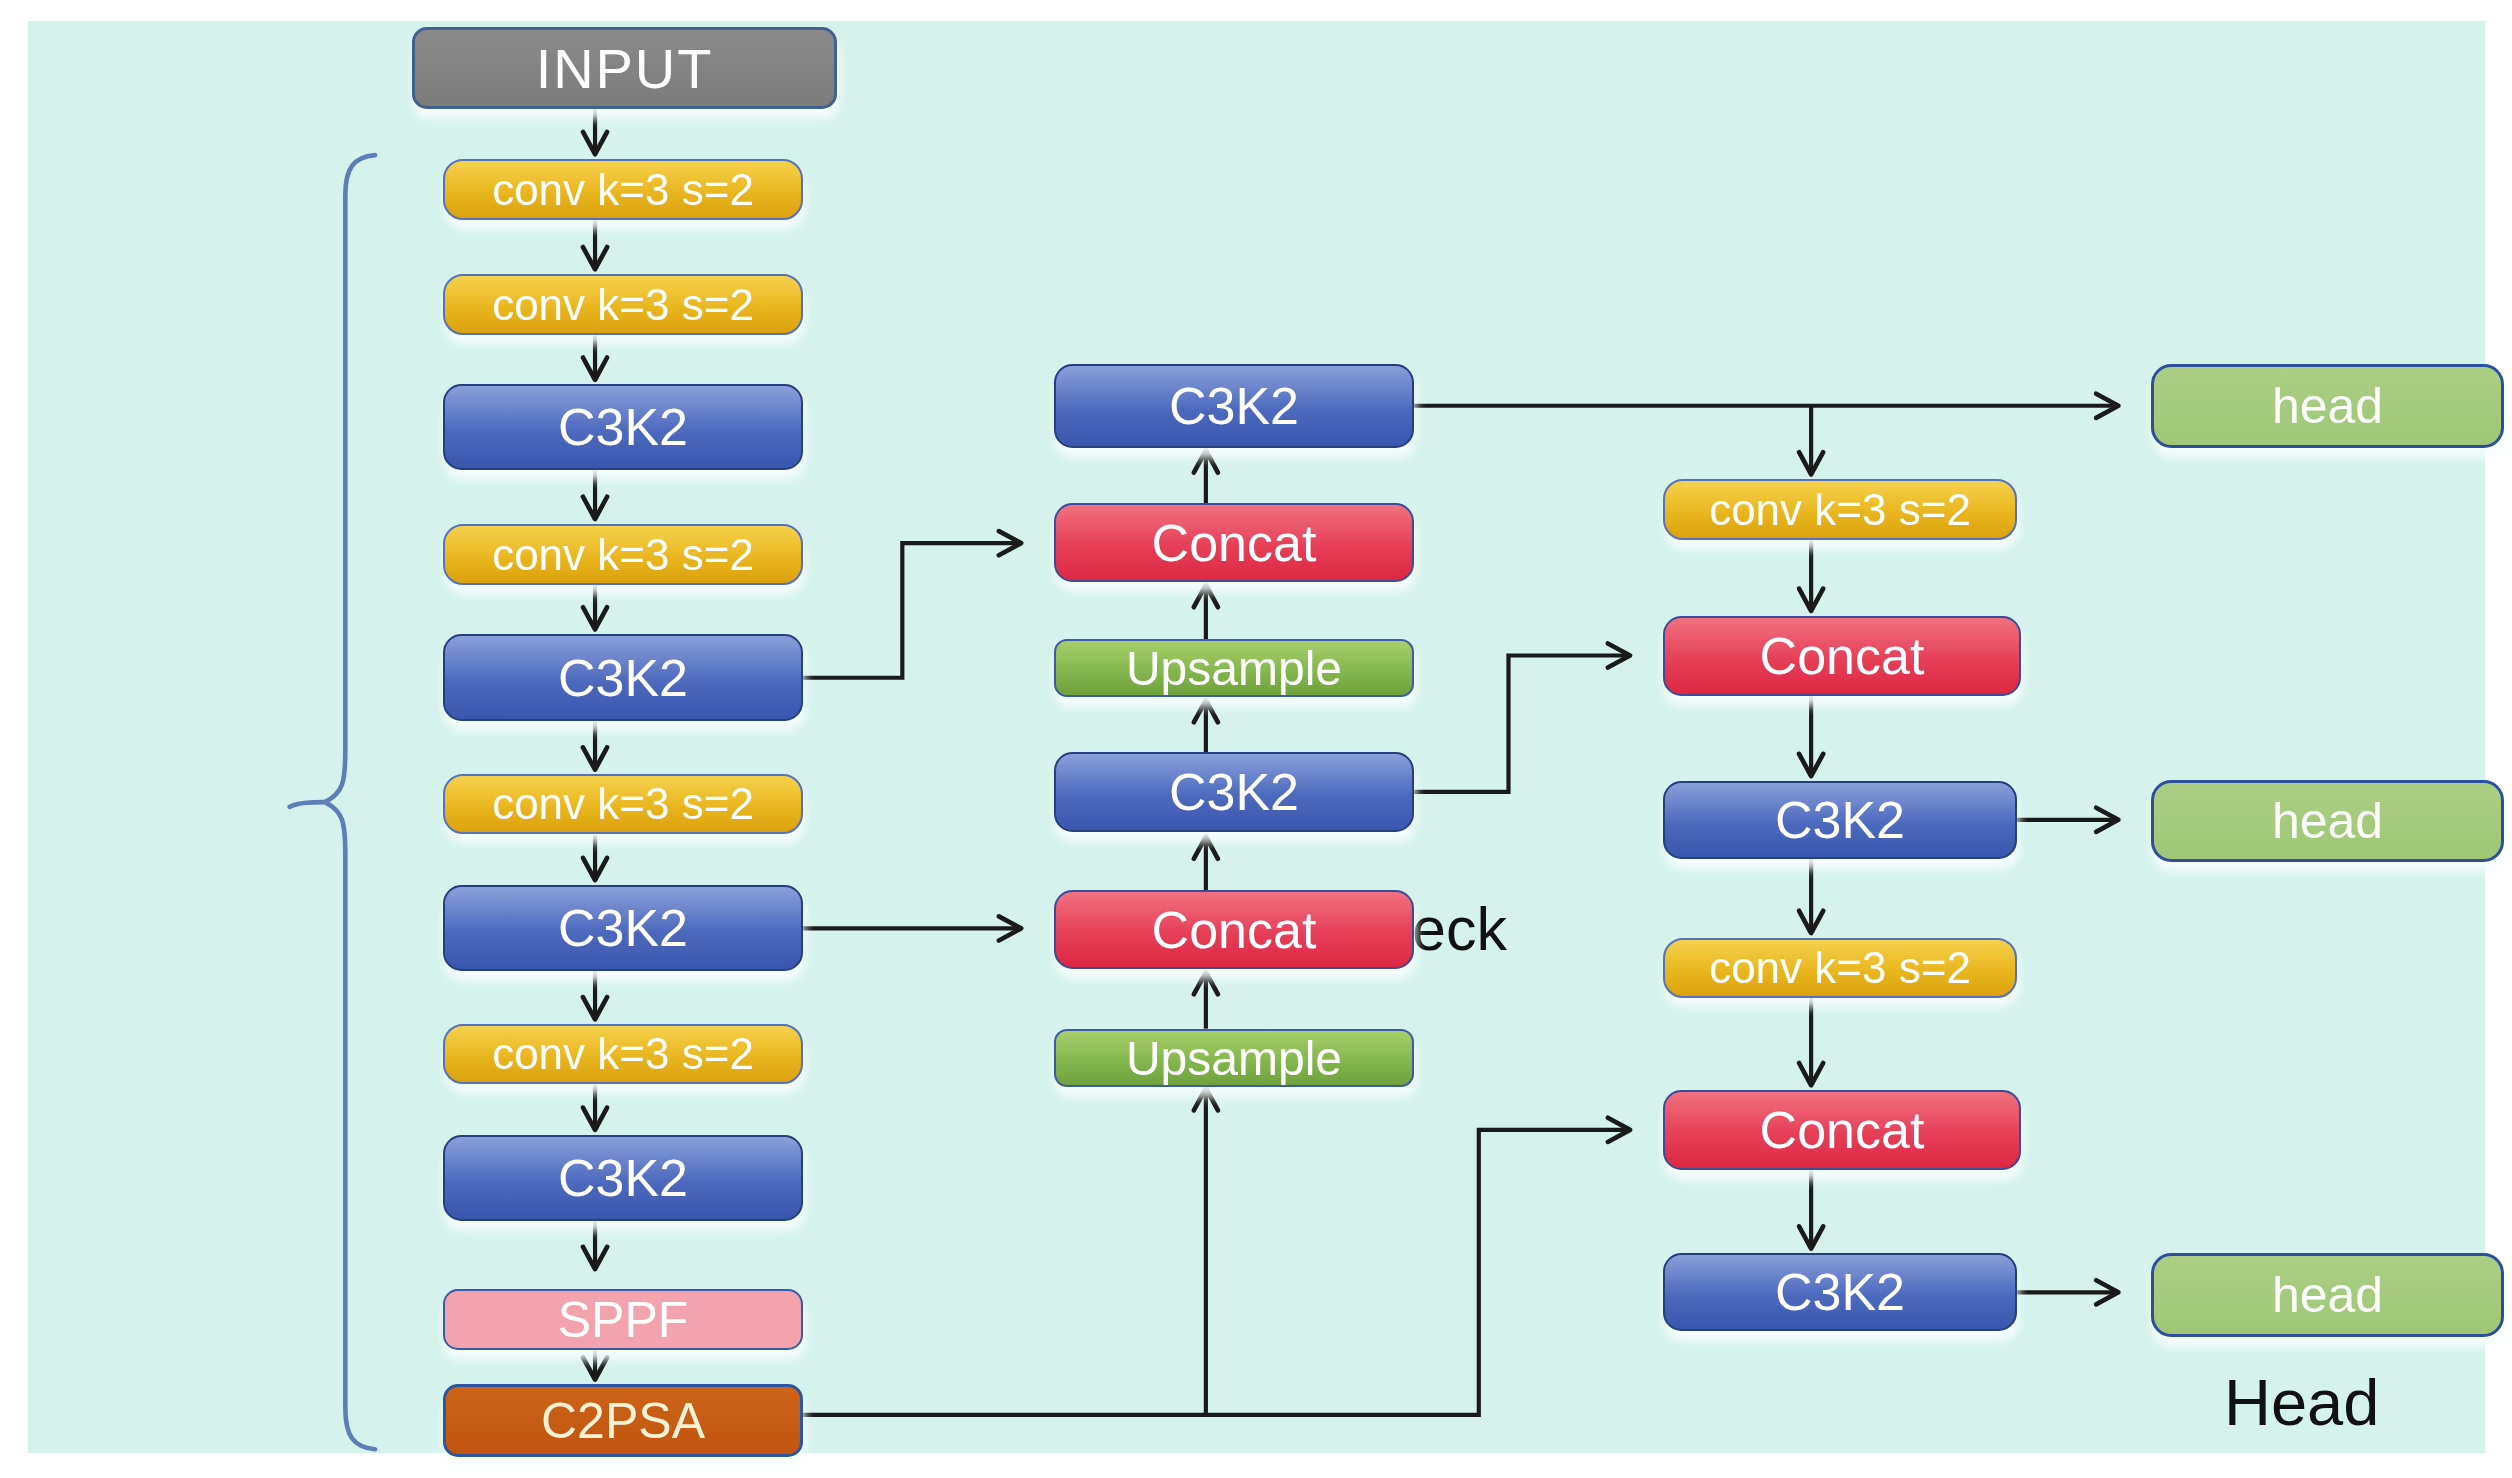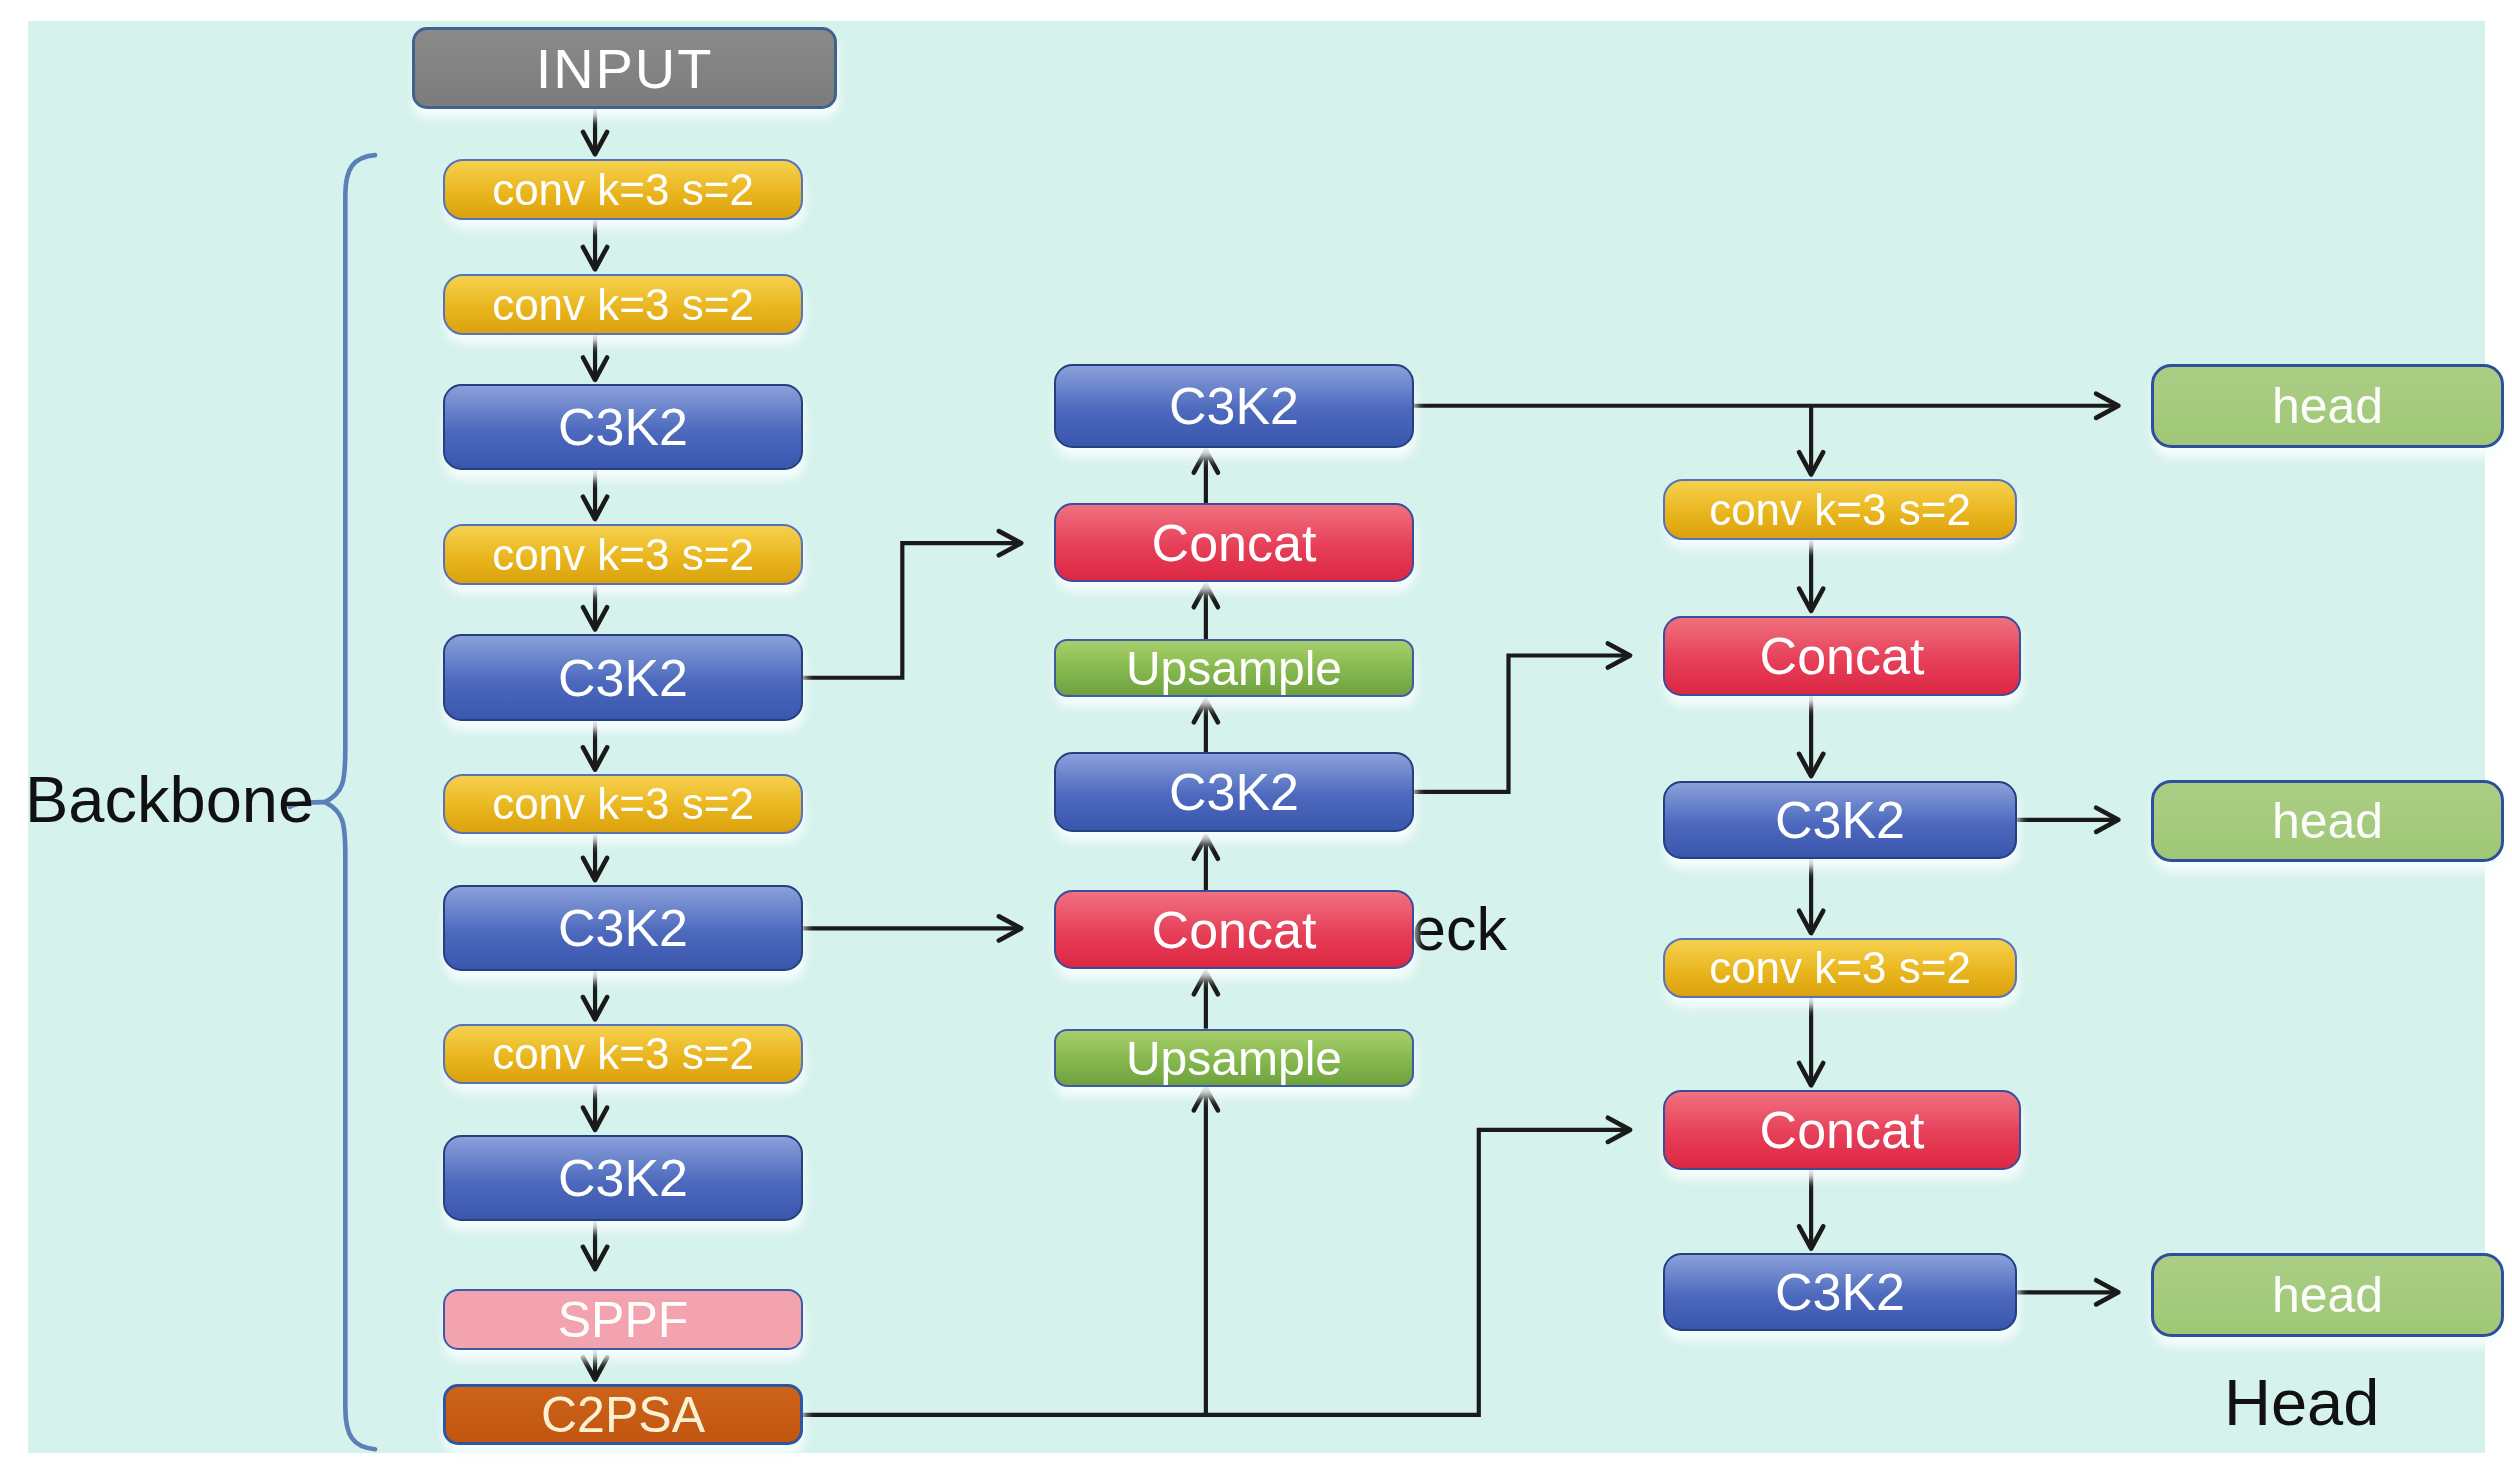--- a/index.html
+++ b/index.html
@@ -122,37 +122,36 @@
     <path class="edge" marker-end="url(#arw)" d="M1493,853 H1625 V706 H1756"></path>
     <path class="edge" marker-end="url(#arw)" d="M1493,437 H2282"></path>
     <path class="edge" marker-end="url(#arw)" d="M1951,437 V511"></path>
     <path class="edge" marker-end="url(#arw)" d="M835,1524 H1593 V1217 H1756"></path>
     <path class="edge" marker-end="url(#arw)" d="M1299,1524 V1172"></path>
 
     <path class="brace" d="M404,167 C380,169 372,182 372,210 L372,806 C372,842 370,854 350,864 C370,874 372,886 372,922 L372,1516 C372,1546 380,1559 404,1561"></path>
     <path class="brace" d="M312,869 C322,864 336,864 350,864"></path>
   </svg>
 
-  <div class="region-label" id="label-backbone">Backbone</div>
   <div class="region-label" id="label-neck">Neck</div>
   <div class="region-label" id="label-head">Head</div>
 
   <div id="nodes-root">
       <div class="node role-input" style="left: 384px; top: 27px; width: 425px; height: 82px;">INPUT</div>
       <div class="node role-conv" style="left: 415px; top: 159px; width: 360px; height: 61px;">conv k=3 s=2</div>
       <div class="node role-conv" style="left: 415px; top: 274px; width: 360px; height: 61px;">conv k=3 s=2</div>
       <div class="node role-c3k2" style="left: 415px; top: 384px; width: 360px; height: 86px;">C3K2</div>
       <div class="node role-conv" style="left: 415px; top: 524px; width: 360px; height: 61px;">conv k=3 s=2</div>
       <div class="node role-c3k2" style="left: 415px; top: 634px; width: 360px; height: 87px;">C3K2</div>
       <div class="node role-conv" style="left: 415px; top: 774px; width: 360px; height: 60px;">conv k=3 s=2</div>
       <div class="node role-c3k2" style="left: 415px; top: 885px; width: 360px; height: 86px;">C3K2</div>
       <div class="node role-conv" style="left: 415px; top: 1024px; width: 360px; height: 60px;">conv k=3 s=2</div>
       <div class="node role-c3k2" style="left: 415px; top: 1135px; width: 360px; height: 86px;">C3K2</div>
       <div class="node role-sppf" style="left: 415px; top: 1289px; width: 360px; height: 61px;">SPPF</div>
-      <div class="node role-c2psa" style="left: 415px; top: 1384px; width: 360px; height: 61px;">C2PSA</div>
+      <div class="node role-c2psa" style="left: 415px; top: 1384px; width: 360px; height: 73px;">C2PSA</div>
       <div class="node role-c3k2" style="left: 1026px; top: 364px; width: 360px; height: 84px;">C3K2</div>
       <div class="node role-concat" style="left: 1026px; top: 503px; width: 360px; height: 79px;">Concat</div>
       <div class="node role-upsample" style="left: 1026px; top: 639px; width: 360px; height: 58px;">Upsample</div>
       <div class="node role-c3k2" style="left: 1026px; top: 752px; width: 360px; height: 80px;">C3K2</div>
       <div class="node role-concat" style="left: 1026px; top: 890px; width: 360px; height: 79px;">Concat</div>
       <div class="node role-upsample" style="left: 1026px; top: 1029px; width: 360px; height: 58px;">Upsample</div>
       <div class="node role-conv" style="left: 1635px; top: 479px; width: 354px; height: 61px;">conv k=3 s=2</div>
       <div class="node role-concat" style="left: 1635px; top: 616px; width: 358px; height: 80px;">Concat</div>
       <div class="node role-c3k2" style="left: 1635px; top: 781px; width: 354px; height: 78px;">C3K2</div>
       <div class="node role-conv" style="left: 1635px; top: 938px; width: 354px; height: 60px;">conv k=3 s=2</div>

